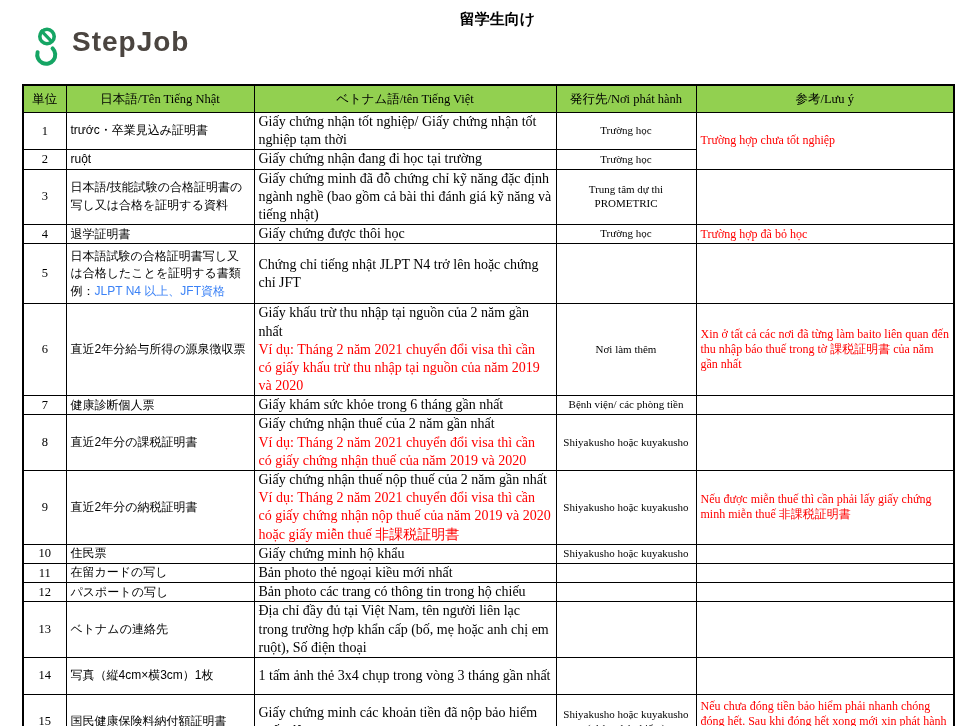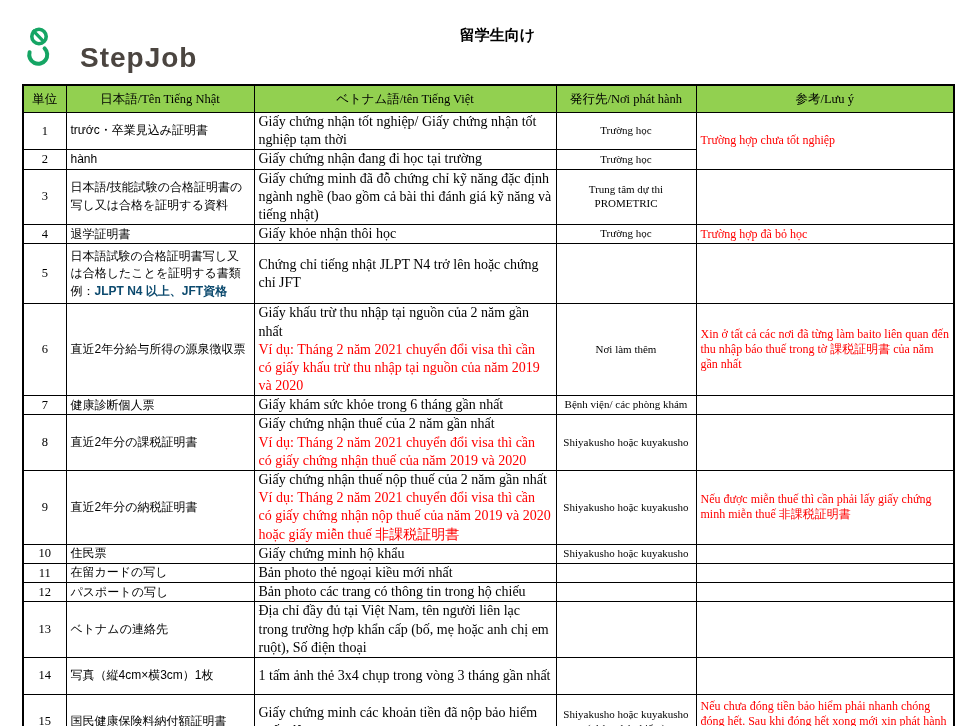--- a/index.html
+++ b/index.html
@@ -1,44 +1,44 @@
 <!DOCTYPE html>
 <html><head>
 <meta charset="utf-8">
 <style>
   html,body{margin:0;padding:0;background:#ffffff;}
   body{width:955px;height:726px;position:relative;overflow:hidden;
        font-family:"Liberation Serif","DejaVu Serif",serif;color:#000;}
 
   
-  .logo{position:absolute;left:20px;top:26px;display:flex;align-items:flex-end;gap:24px;}
+  .logo{position:absolute;left:28px;top:26px;display:flex;align-items:flex-start;gap:8px;}
   .logo-text{font-family:"Liberation Sans","DejaVu Sans",sans-serif;
              font-size:28px;font-weight:600;color:#4b4540;letter-spacing:1px;}
   .titles{position:absolute;left:40px;right:0;top:10px;text-align:center;}
   .main-title{font-size:15px;font-weight:bold;letter-spacing:.5px;}
-  .sub-title{font-size:15px;font-weight:bold;margin-top:16px;
+  .sub-title{font-size:15px;font-weight:bold;
              font-family:Liberation Serif, serif;}
 
   
   .doc-table{position:absolute;left:22px;top:84px;width:931px;
              border-collapse:collapse;table-layout:fixed;
              border:2px solid #000;}
   .doc-table td,.doc-table th{border:1px solid #000;padding:0 4px;
              vertical-align:middle;overflow:hidden;}
   .doc-table th{background:#92D050;font-size:12.5px;font-weight:normal;
              text-align:center;height:26px;}
   .no{text-align:center;font-size:12.5px;}
   .jp{font-family:"Liberation Sans","DejaVu Sans",sans-serif;font-size:12px;line-height:1.45;}
   .vi{font-size:14px;line-height:1.3;}
   .issuer{font-size:11px;text-align:center;line-height:1.25;}
   .note{font-size:12px;line-height:1.28;}
   .red{color:#FF0000;}
   .center{text-align:left;}
   .small{font-size:10.5px;line-height:1.2;}
-  .jp-red{color:#0c4a6e;font-weight:bold;}
+  .jp-red{color:#3b82f6;font-weight:normal;}
 </style>
 </head>
 <body>
 
 <div class="logo">
   <span>
     <svg width="36" height="44" viewBox="0 0 36 44" fill="none">
       <circle cx="19" cy="10.5" r="7.2" stroke="#15A564" stroke-width="3.6"></circle>
       <line x1="12.6" y1="4.2" x2="23.8" y2="15.6" stroke="#15A564" stroke-width="3.2"></line>
       <path d="M 24.6 22.4 A 9 9 0 1 1 9.6 26.2" stroke="#15A564" stroke-width="4" stroke-linecap="round"></path>
@@ -72,37 +72,37 @@
   <tr style="height:37px">
     <td class="no">1</td>
     <td class="jp">trước・卒業見込み証明書</td>
     <td class="vi">Giấy chứng nhận tốt nghiệp/ Giấy chứng nhận tốt nghiệp tạm thời</td>
     <td class="issuer">Trường học</td>
     <td class="note red center" rowspan="2">Trường hợp chưa tốt nghiệp</td>
   </tr>
 
   <tr style="height:19px">
     <td class="no">2</td>
-    <td class="jp">hành</td>
+    <td class="jp">ruột</td>
     <td class="vi">Giấy chứng nhận đang đi học tại trường</td>
     <td class="issuer">Trường học</td>
   </tr>
 
   <tr style="height:55px">
     <td class="no">3</td>
     <td class="jp">日本語/技能試験の合格証明書の写し又は合格を証明する資料</td>
     <td class="vi">Giấy chứng minh đã đỗ chứng chỉ kỹ năng đặc định ngành nghề (bao gồm cả bài thi đánh giá kỹ năng và tiếng nhật)</td>
     <td class="issuer">Trung tâm dự thi PROMETRIC</td>
     <td class="note red"></td>
   </tr>
 
   <tr style="height:18px">
     <td class="no">4</td>
     <td class="jp">退学証明書</td>
-    <td class="vi">Giấy khỏe nhận thôi học</td>
+    <td class="vi">Giấy chứng được thôi học</td>
     <td class="issuer">Trường học</td>
     <td class="note red">Trường hợp đã bỏ học</td>
   </tr>
 
   <tr style="height:60px">
     <td class="no">5</td>
     <td class="jp">
       <div>日本語試験の合格証明書写し又は合格したことを証明する書類</div>
       <div><span>例：</span><span class="jp-red">JLPT N4 以上、JFT資格</span></div>
     </td>
@@ -119,21 +119,21 @@
       <div class="red">Ví dụ: Tháng 2 năm 2021 chuyển đổi visa thì cần có giấy khấu trừ thu nhập tại nguồn của năm 2019 và 2020</div>
     </td>
     <td class="issuer">Nơi làm thêm</td>
     <td class="note red">Xin ở tất cả các nơi đã từng làm baito liên quan đến thu nhập báo thuế trong tờ 課税証明書 của năm gần nhất</td>
   </tr>
 
   <tr style="height:18px">
     <td class="no">7</td>
     <td class="jp">健康診断個人票</td>
     <td class="vi">Giấy khám sức khỏe trong 6 tháng gần nhất</td>
-    <td class="issuer">Bệnh viện/ các phòng khám</td>
+    <td class="issuer">Bệnh viện/ các phòng tiền</td>
     <td class="note red"></td>
   </tr>
 
   <tr style="height:53px">
     <td class="no">8</td>
     <td class="jp">直近2年分の課税証明書</td>
     <td class="vi">
       <div>Giấy chứng nhận thuế của 2 năm gần nhất</div>
       <div class="red">Ví dụ: Tháng 2 năm 2021 chuyển đổi visa thì cần có giấy chứng nhận thuế của năm 2019 và 2020</div>
     </td>

